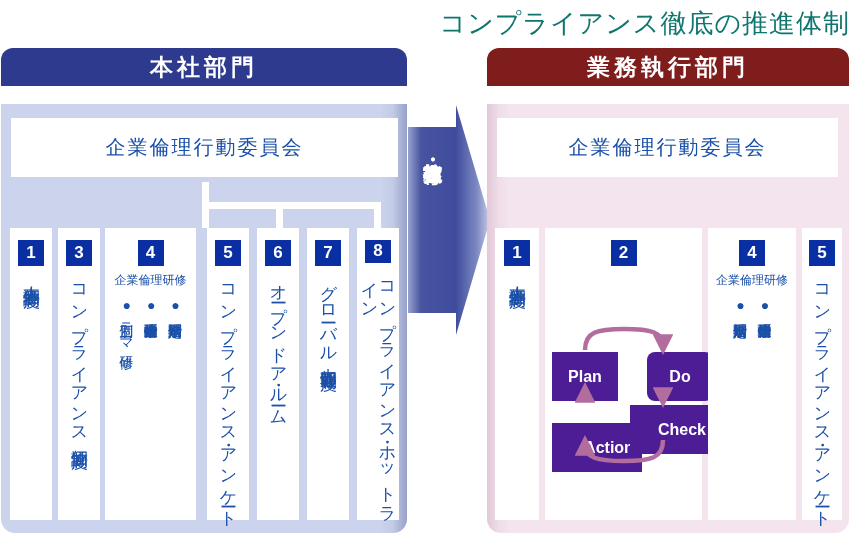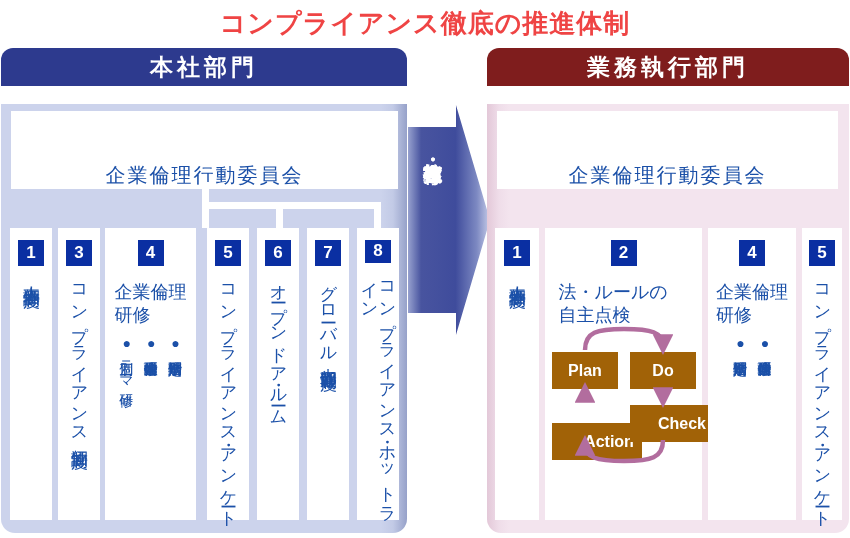--- a/index.html
+++ b/index.html
@@ -1,69 +1,69 @@
 <!DOCTYPE html>
 <html lang="ja"><head>
 <meta charset="utf-8">
 <style>
   html,body{margin:0;padding:0;background:#ffffff;}
   body{font-family:"Liberation Sans", sans-serif;}
   .stage{position:relative;width:850px;height:538px;background:#fff;overflow:hidden;}
 
-  .title{position:absolute;top:6px;left:0;width:100%;text-align:center;
-         font-size:26px;font-weight:bold;color:#ef4444;letter-spacing:1px;}
+  .title{position:absolute;top:6px;left:0;width:100%;text-align:right;
+         font-size:26px;font-weight:normal;color:#0f766e;letter-spacing:1px;}
 
   
   .hdr{position:absolute;height:38px;border-radius:12px 12px 0 0;
        display:flex;align-items:center;justify-content:center;
        color:#fff;font-size:23px;font-weight:bold;letter-spacing:4px;}
   .hdr-left{left:1px;top:48px;width:406px;background:#2d3a8e;}
   .hdr-right{left:487px;top:48px;width:362px;background:#7f1d1d;}
 
   .body-left{position:absolute;left:1px;top:104px;width:406px;height:429px;
              background:linear-gradient(270deg,#96a1c9 0px,#c2cae6 14px,#ccd3ec 26px);
              border-radius:0 0 14px 14px;}
   .body-right{position:absolute;left:487px;top:104px;width:362px;height:429px;
               background:linear-gradient(90deg,#e3c8d8 0px,#efdde9 12px,#f3e4ee 22px);
               border-radius:0 0 14px 14px;}
 
-  .committee{position:absolute;top:7px;background:#fff;display:flex;align-items:flex-end;
-             justify-content:center;font-size:20px;color:#1b50a8;letter-spacing:2px;height:78px;}
+  .committee{position:absolute;top:14px;background:#fff;display:flex;align-items:center;
+             justify-content:center;font-size:20px;color:#1b50a8;letter-spacing:2px;height:59px;}
   .committee.cl{left:10px;width:387px;}
   .committee.cr{left:10px;width:341px;}
 
   
   .conn{position:absolute;background:#fff;}
 
   
   .col{position:absolute;top:124px;height:292px;background:#fff;
        display:flex;flex-direction:column;align-items:center;}
   .numbox{margin-top:12px;width:26px;height:26px;background:#0a2fa2;color:#fff;
           font-size:17px;font-weight:bold;display:flex;align-items:center;justify-content:center;}
   .vlabel{margin-top:7px;writing-mode:vertical-rl;font-size:17px;line-height:1.05;
           color:#1b50a8;letter-spacing:1px;}
-  .hlabel{margin-top:15px;font-size:18px;line-height:1.25;color:#1b50a8;text-align:left;
+  .hlabel{margin-top:7px;font-size:12px;line-height:1.25;color:#1b50a8;text-align:center;
           word-break:break-all;}
   .bullets{margin-top:9px;display:flex;flex-direction:row-reverse;justify-content:center;gap:9px;}
   .vbullet{writing-mode:vertical-rl;font-size:14px;line-height:1.1;color:#1b50a8;}
 
   
   .arrow-right{position:absolute;left:408px;top:105px;width:82px;height:230px;
     background:linear-gradient(90deg,#97a1cf 0%,#48549f 16%,#3f4c9c 58%,#7d89c2 84%,#c7cde9 100%);
     clip-path:polygon(0% 9.6%,58.5% 9.6%,58.5% 0%,100% 50%,58.5% 100%,58.5% 90.4%,0% 90.4%);}
   .arrow-right .atext{position:absolute;left:14px;top:44px;writing-mode:vertical-rl;
     color:#fff;font-size:19px;font-weight:bold;line-height:1.15;}
   .arrow-left{position:absolute;left:407px;top:328px;width:83px;height:204px;
     background:linear-gradient(90deg,#a23d7a 0%,#a23d7a 52%,#c488ab 76%,#f1e2ec 98%);
     clip-path:polygon(100% 10.8%,36% 10.8%,36% 0%,0% 50%,36% 100%,100% 89.2%);}
   .arrow-left .atext{position:absolute;left:14px;top:88px;width:56px;text-align:center;
     color:#fff;font-size:19px;font-weight:bold;letter-spacing:2px;}
 
   
-  .pdca-box{position:absolute;width:66px;height:37px;background:#a16207;color:#fff;
+  .pdca-box{position:absolute;width:66px;height:49px;background:#4c1d95;color:#fff;
             font-size:16px;font-weight:bold;display:flex;align-items:center;justify-content:center;}
   .pdca-svg{position:absolute;left:0;top:0;pointer-events:none;}
 </style>
 </head>
 <body>
 
 <div class="stage">
 
   <div class="title">コンプライアンス徹底の推進体制</div>
 
@@ -129,27 +129,23 @@
       <span>企業倫理行動委員会</span>
     </div>
 
     <div class="col" style="left:8px;width:44px;">
       <div class="numbox">1</div>
       <div class="vlabel">人事評価制度</div>
     </div>
 
     <div class="col" style="left:58px;width:157px;">
       <div class="numbox">2</div>
-      <div class="hlabel" style="width:130px;word-break:keep-all;">
-        <span>法・ルールの</span><br>
-        <span>自主点検</span>
-      </div>
 
       <div class="pdca-box" style="left:7px;top:124px;">Plan</div>
-      <div class="pdca-box" style="left:85px;top:124px;">Do</div>
+      <div class="pdca-box" style="left:102px;top:124px;border-radius:8px;">Do</div>
       <div class="pdca-box" style="left:7px;top:195px;padding-left:24px;">Action</div>
       <div class="pdca-box" style="left:85px;top:177px;padding-left:19px;">Check</div>
 
       <svg class="pdca-svg" width="157" height="292" viewBox="0 0 157 292">
         <defs>
           <marker id="ah" markerWidth="4.6" markerHeight="4.6" refX="2.6" refY="2.3" orient="auto">
             <path d="M0,0 L4.6,2.3 L0,4.6 z" fill="#b26d9e"></path>
           </marker>
         </defs>
         <g stroke="#b26d9e" stroke-width="4.5" fill="none">

